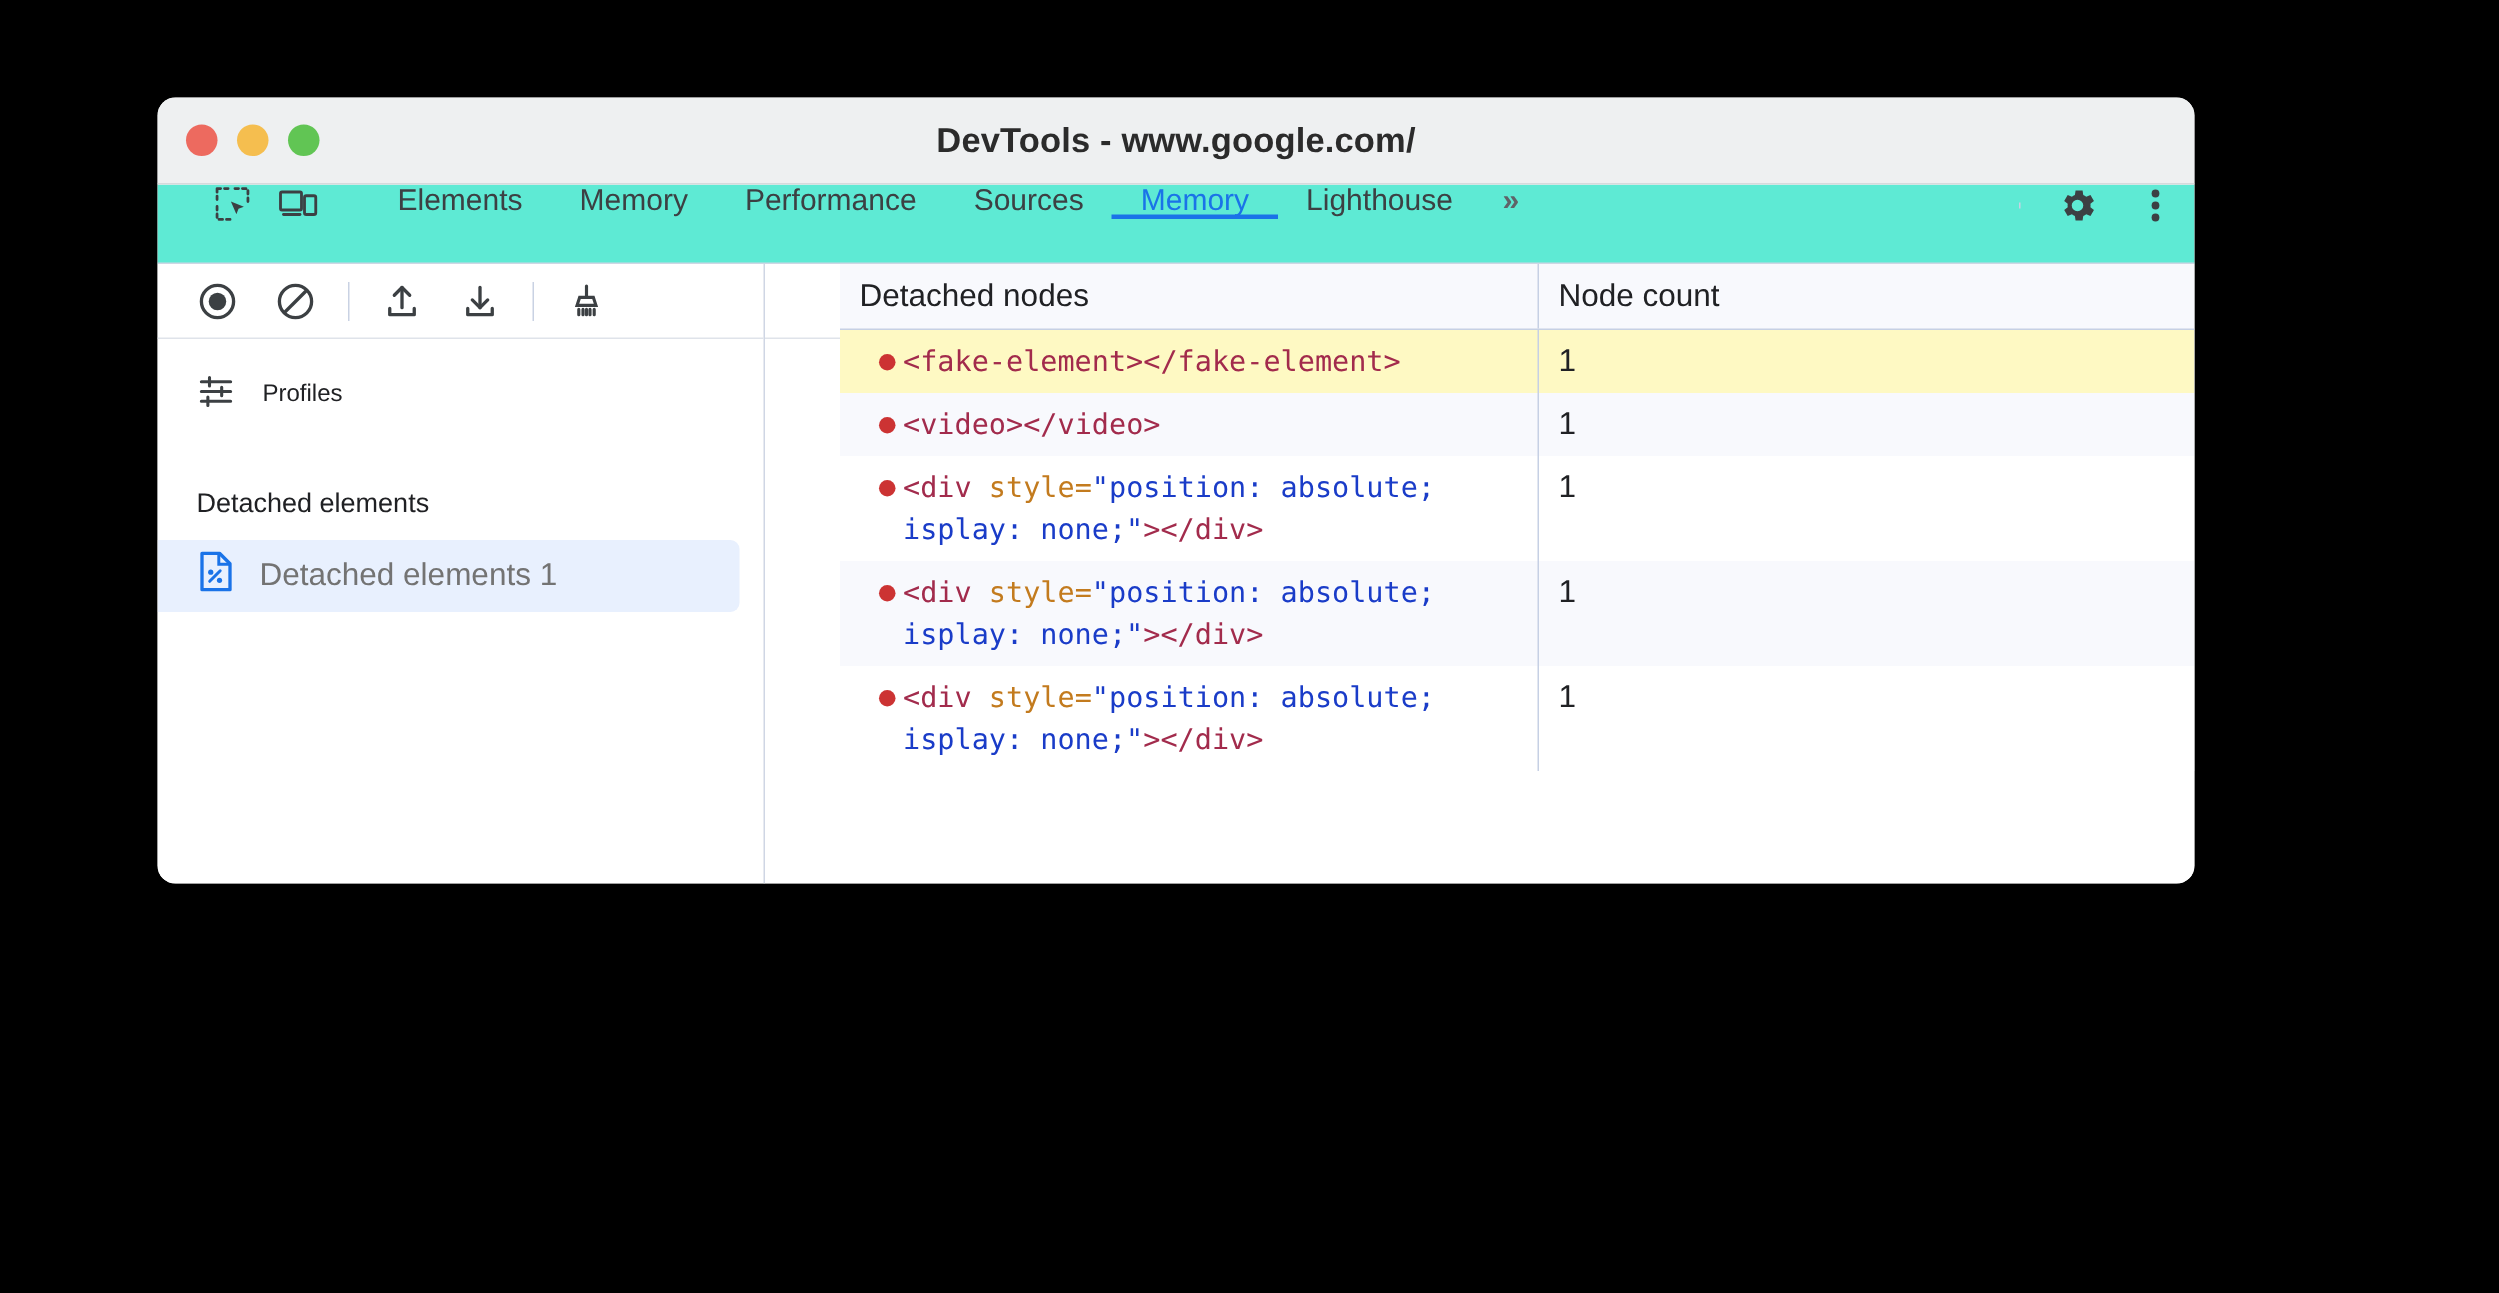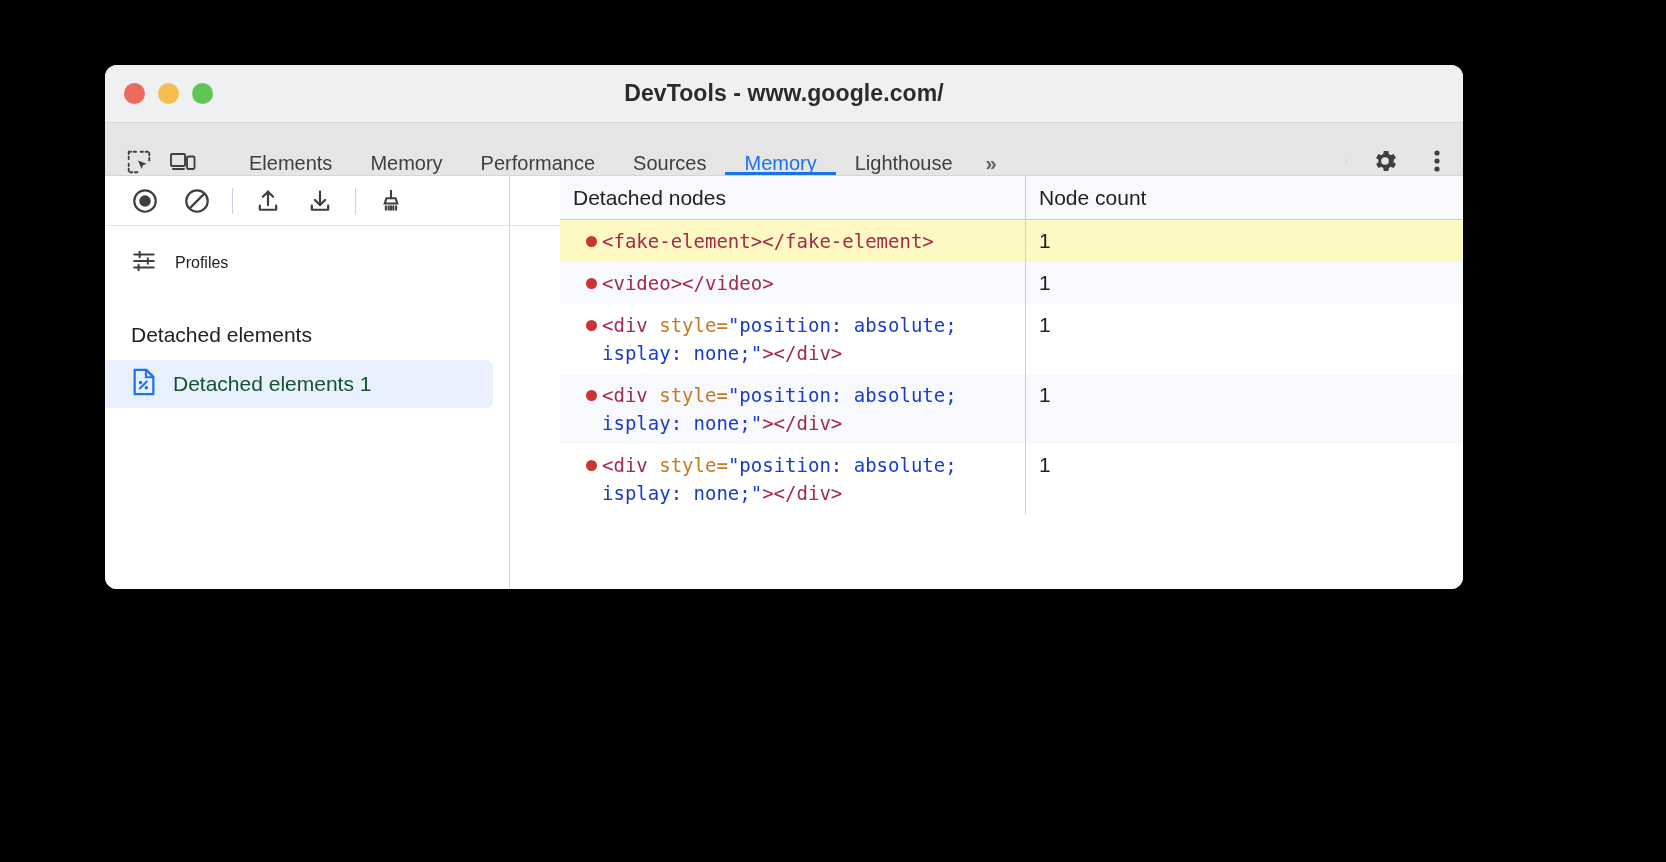--- a/index.html
+++ b/index.html
@@ -36,24 +36,24 @@
   #win-title {
     position: absolute; left: 0; right: 0; text-align: center;
     font-size: 23px; font-weight: bold; color: #2b2b2b;
     letter-spacing: .1px;
     pointer-events: none;
   }
 
   
   #tabstrip {
     height: 53px; flex: 0 0 53px;
-    background: #e5e5e5;
+    background: #5eead4;
     border-bottom: 1px solid #cfd6e4;
-    display: flex; align-items: flex-end;
-    padding-left: 12px;
+    display: flex; align-items: flex-start;
+    padding-left: 28px;
   }
   .tb-icon {
     width: 44px; display: flex; align-items: center; justify-content: center;
     cursor: pointer;
   }
   .tb-sep { width: 1px; background: #c9d2e3; margin: 12px 12px; }
   .tabs { display: flex; align-items: stretch; }
   .tab {
     display: flex; align-items: center; padding: 0 19px;
     font-size: 20px; color: #3c4043; cursor: pointer;
@@ -92,31 +92,31 @@
   }
   .pt-sep { width: 1px; height: 26px; background: #c9d2e3; margin: 0 9px; }
 
   #sidebar { flex: 1; padding-top: 12px; overflow: hidden; }
   .side-row {
     display: flex; align-items: center; gap: 18px;
     height: 50px; padding-left: 26px;
     font-size: 16px; color: #202124; cursor: pointer;
   }
   .side-header {
-    font-size: 21px; color: #202124;
+    font-size: 18px; color: #202124;
     padding: 0 26px; height: 50px; display: flex; align-items: center;
     margin-top: 22px;
   }
   .side-item {
     display: flex; align-items: center; gap: 16px;
     height: 48px; padding-left: 26px; margin-right: 16px;
     font-size: 21px; cursor: pointer;
     border-radius: 0 6px 6px 0;
   }
-  .side-item.selected { background: #e8f0fe; color: #14532d; }
+  .side-item.selected { background: #e8f0fe; color: #737373; }
 
   
   #right { flex: 1; display: flex; flex-direction: row; background: #fff; min-width: 0; }
   #right-top { height: 50px; flex: 0 0 50px; border-bottom: 1px solid #dfe3ea; background:#fff; }
   #table { flex: 1; display: flex; flex-direction: column; min-height: 0; overflow: hidden; }
   .thead {
     display: flex; height: 44px; flex: 0 0 44px;
     background: #f8f9fd;
     border-bottom: 1px solid #c6d0e4;
   }

